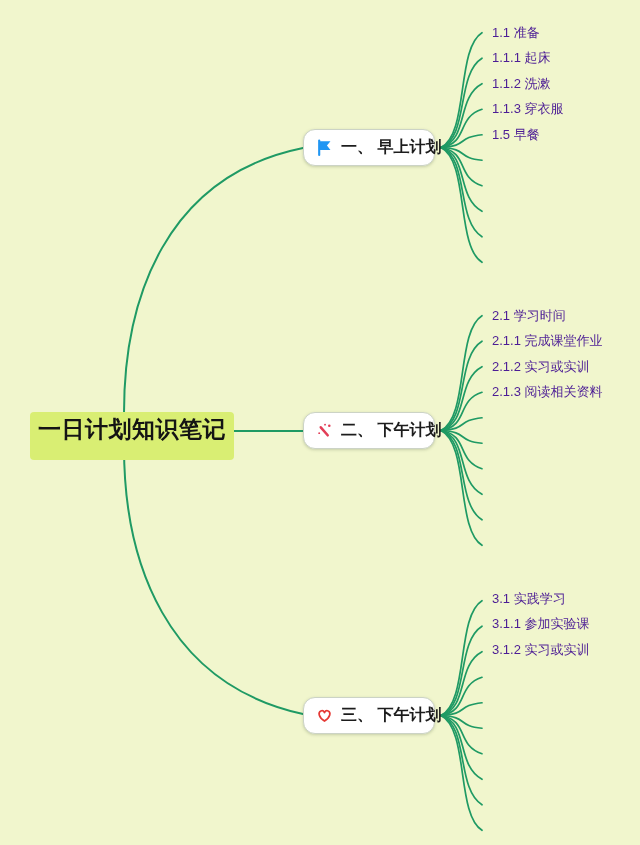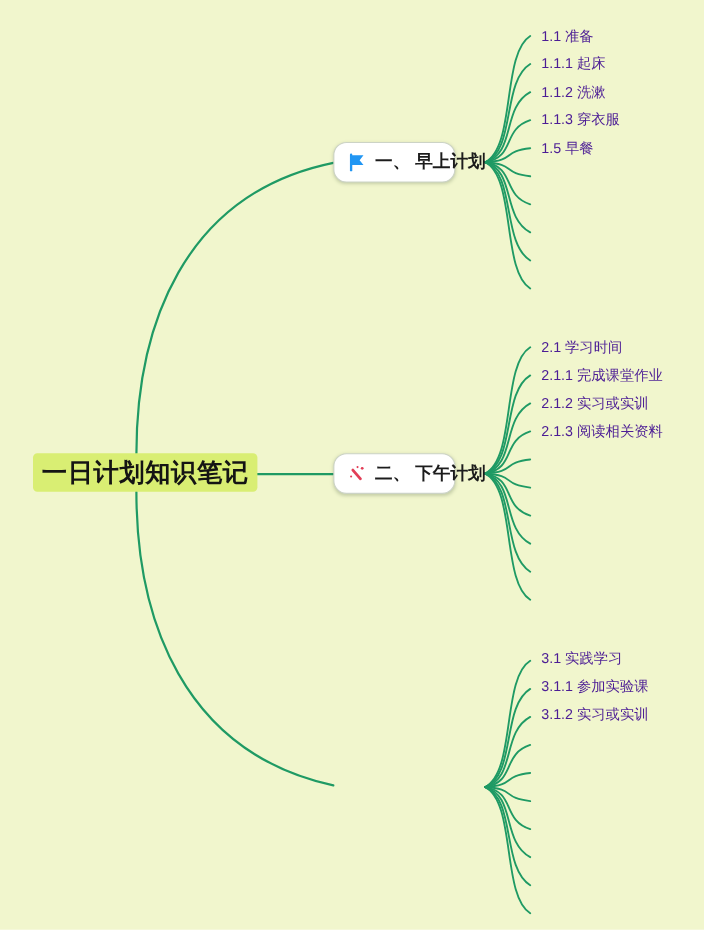--- a/index.html
+++ b/index.html
@@ -5,28 +5,28 @@
   * { margin:0; padding:0; box-sizing:border-box; }
   html,body { width:640px; }
   .canvas {
     position:relative; width:640px; height:845px;
     background: var(--background, #f1f6cd);
     font-family:"Liberation Sans", sans-serif;
     overflow:hidden;
   }
   .lines { position:absolute; left:0; top:0; width:640px; height:845px; }
   .root-node {
-    position:absolute; left:30px; top:412px; height:35px;
+    position:absolute; left:30px; top:412px; height:48px;
     background: var(--root-bg, #d9ee73);
     border-radius:4px; padding:0 8px;
     font-size:23px; font-weight:800; color:#141414;
     line-height:35px; letter-spacing:0.5px; white-space:nowrap;
   }
   .branch-node {
-    position:absolute; left:303px; width:111px; height:37px;
+    position:absolute; left:303px; width:132px; height:37px;
     background:#ffffff;
     border:1px solid var(--node-border, #ccd3c6);
     border-radius:12px;
     box-shadow:0 1px 3px rgba(70,90,60,.25);
     display:flex; align-items:center; gap:8px; padding-left:12px;
     font-size:16px; font-weight:700; color:#1c1c1c; white-space:nowrap;
   }
   .branch-node .icon { width:17px; height:17px; display:inline-flex; flex:0 0 auto; }
   .branch-node .icon svg { width:100%; height:100%; }
   .leaf-node {
@@ -92,20 +92,28 @@
       <svg viewBox="0 0 16 16">
         <line x1="4.5" y1="5" x2="11" y2="12.5" stroke="var(--wand)" stroke-width="2.4" stroke-linecap="round"></line>
         <circle cx="12.5" cy="3.5" r="1.2" fill="var(--wand)"></circle>
         <circle cx="8.5" cy="2.5" r="0.9" fill="var(--wand)"></circle>
         <circle cx="3" cy="10.5" r="0.9" fill="var(--wand)"></circle>
       </svg>
     </span>
     <span>二、 下午计划</span>
   </div>
 
+  <div class="branch-node" style="top:697px">
+    <span class="icon">
+      <svg viewBox="0 0 16 16">
+        <path d="M8 13.2 C 2.2 9.3 1.8 4.9 4.6 3.7 C 6.3 3.0 7.5 4.2 8 5.2 C 8.5 4.2 9.7 3.0 11.4 3.7 C 14.2 4.9 13.8 9.3 8 13.2 Z" fill="none" stroke="var(--heart)" stroke-width="1.6" stroke-linejoin="round"></path>
+      </svg>
+    </span>
+    <span>三、 下午计划</span>
+  </div>
 
   <div class="leaf-node" style="top:24px">1.1 准备</div>
   <div class="leaf-node" style="top:49px">1.1.1 起床</div>
   <div class="leaf-node" style="top:75px">1.1.2 洗漱</div>
   <div class="leaf-node" style="top:100px">1.1.3 穿衣服</div>
   <div class="leaf-node" style="top:126px">1.5 早餐</div>
 
   <div class="leaf-node" style="top:307px">2.1 学习时间</div>
   <div class="leaf-node" style="top:332px">2.1.1 完成课堂作业</div>
   <div class="leaf-node" style="top:358px">2.1.2 实习或实训</div>

